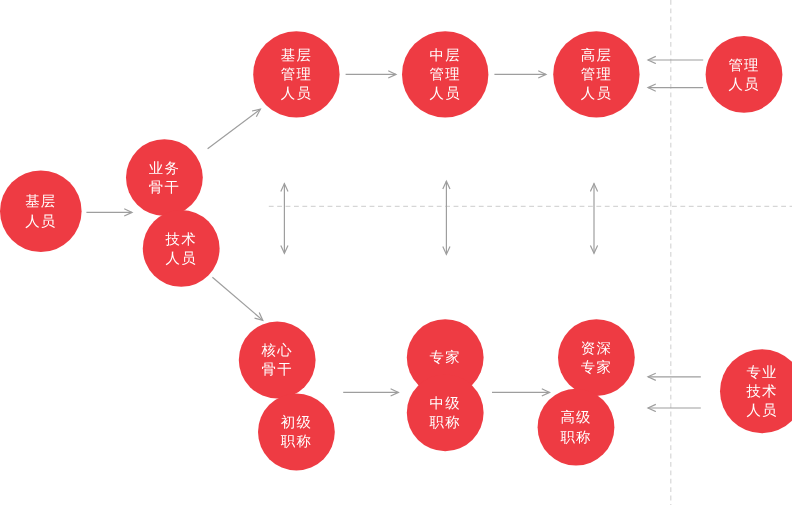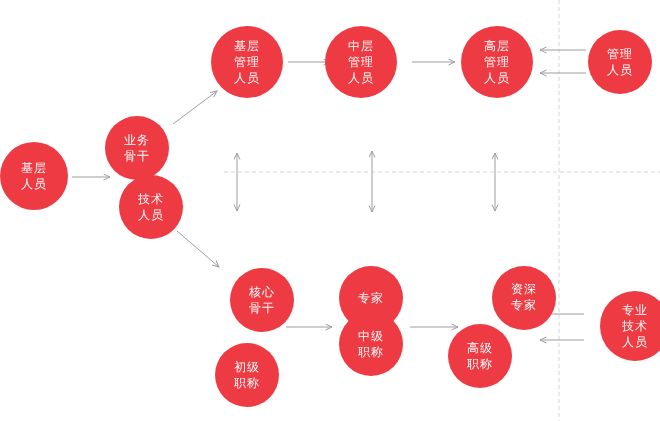--- a/index.html
+++ b/index.html
@@ -90,43 +90,43 @@
   <div class="node" style="left:105px; top:116px; width:64px; height:64px;">业务
 骨干</div>
 
   <div class="node" style="left:119px; top:175px; width:64px; height:64px;">技术
 人员</div>
 
   <div class="node" style="left:211px; top:26px; width:72px; height:72px;">基层
 管理
 人员</div>
 
-  <div class="node" style="left:325px; top:26px; width:72px; height:72px;">中层
+  <div class="node" style="left:335px; top:26px; width:72px; height:72px;">中层
 管理
 人员</div>
 
   <div class="node" style="left:461px; top:26px; width:72px; height:72px;font-family:Liberation Serif, serif;">高层
 管理
 人员</div>
 
   <div class="node" style="left:588px; top:30px; width:64px; height:64px;">管理
 人员</div>
 
-  <div class="node" style="left:230px; top:268px; width:64px; height:64px;">核心
+  <div class="node" style="left:199px; top:268px; width:64px; height:64px;">核心
 骨干</div>
 
-  <div class="node" style="left:215px; top:343px; width:64px; height:64px;">初级
+  <div class="node" style="left:215px; top:328px; width:64px; height:64px;">初级
 职称</div>
 
   <div class="node" style="left:339px; top:266px; width:64px; height:64px;">专家</div>
 
   <div class="node" style="left:339px; top:312px; width:64px; height:64px;">中级
 职称</div>
 
-  <div class="node" style="left:492px; top:266px; width:64px; height:64px;font-family:Liberation Mono, monospace;">资深
+  <div class="node" style="left:465px; top:266px; width:64px; height:64px;">资深
 专家</div>
 
   <div class="node" style="left:448px; top:324px; width:64px; height:64px;">高级
 职称</div>
 
   <div class="node" style="left:600px; top:291px; width:70px; height:70px;">专业
 技术
 人员</div>
 
 </div>

